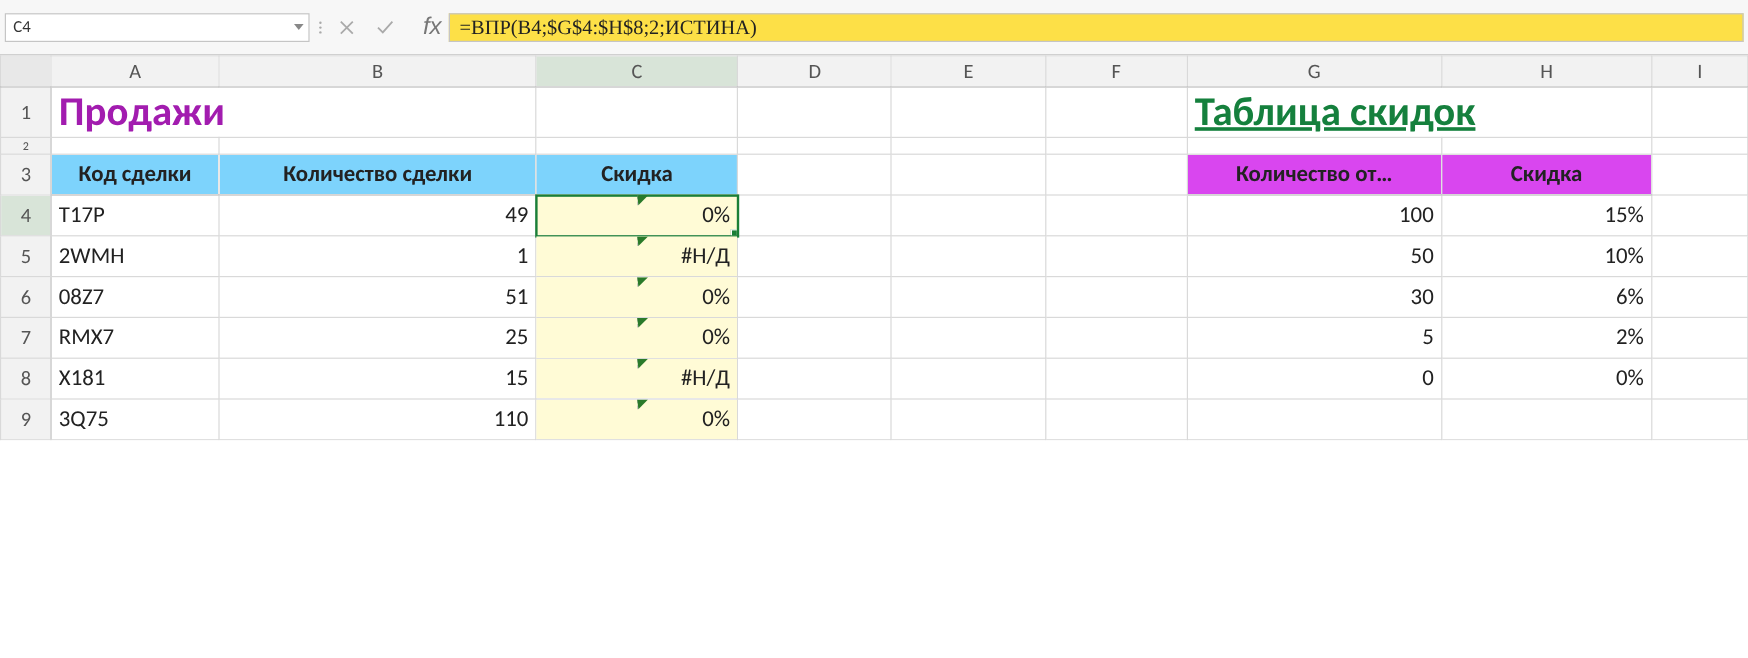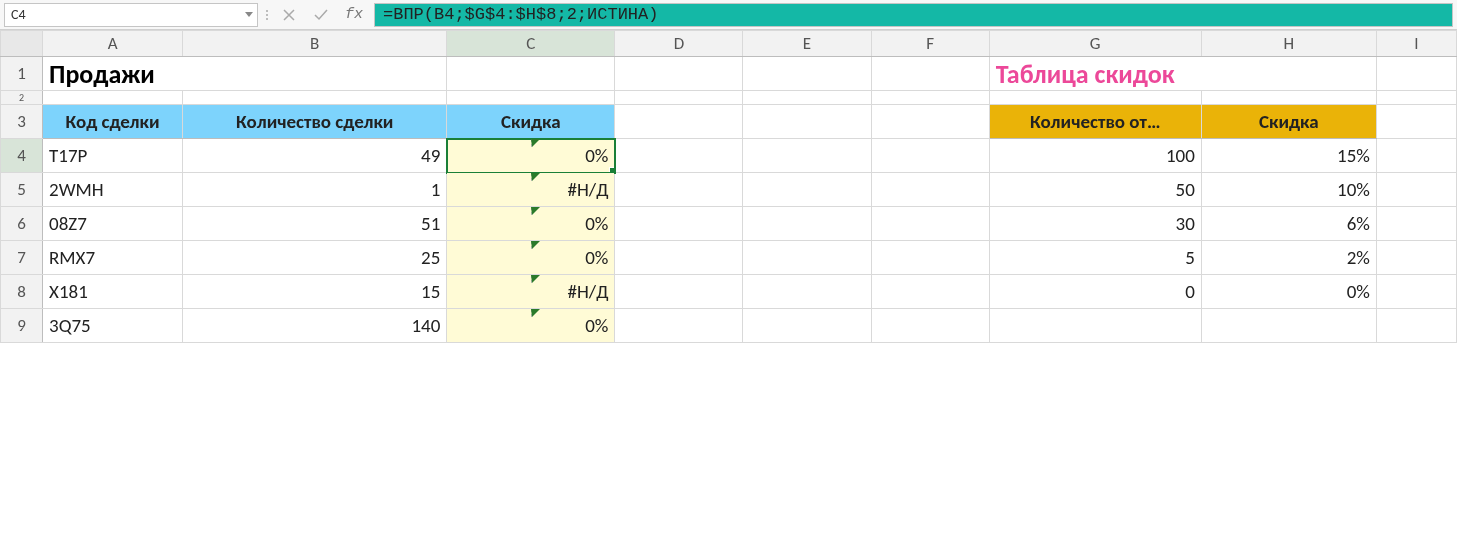--- a/index.html
+++ b/index.html
@@ -7,21 +7,21 @@
       font-family: Calibri, 'Segoe UI', Arial, sans-serif;
       font-size: 14px;
       background: #fff;
       color: #333;
       user-select: none;
     }
     
     .formula-bar {
       display: flex;
       align-items: center;
-      height: 30px;
+      height: 46px;
       border-bottom: 1px solid #d0d0d0;
       background: #f7f7f7;
       padding: 2px 4px;
       gap: 6px;
     }
     .name-box {
       width: 254px;
       height: 24px;
       background: #fff;
       border: 1px solid #c5c5c5;
@@ -47,34 +47,34 @@
     .fb-dots span { width: 2px; height: 2px; background: #aaa; border-radius: 50%; }
     .fb-btn {
       width: 26px; height: 22px;
       display: flex; align-items: center; justify-content: center;
       color: #999;
       font-size: 14px;
       border: 1px solid transparent;
     }
     .fx-label {
       font-style: italic;
-      font-family: Liberation Mono, monospace;
-      font-size: 15px;
+      font-family: Liberation Sans, sans-serif;
+      font-size: 20px;
       color: #777;
       width: 28px;
-      text-align: center;
+      text-align: right;
     }
     .formula-input {
       flex: 1;
       height: 24px;
-      background: #14b8a6;
+      background: #fde047;
       border: 1px solid #c5c5c5;
       padding: 0 8px;
       font-size: 17px;
-      font-family: Liberation Mono, monospace;
+      font-family: Liberation Serif, serif;
       display: flex;
       align-items: center;
       color: #222;
     }
     
     .grid {
       position: relative;
       overflow: hidden;
     }
     table {
@@ -114,40 +114,41 @@
       text-align: center;
       color: #555;
       font-size: 17px;
       width: 42px;
     }
     .rowhdr.rsel {
       background: #d8e4d8;
     }
     
     .title-green {
-      color: #000000;
+      color: #a21caf;
       font-weight: bold;
-      font-size: 26px;
+      font-size: 34px;
       margin-left: 12px;
     }
     .title-blue {
-      color: #ec4899;
+      color: #15803d;
       font-weight: bold;
-      font-size: 26px;
+      font-size: 34px;
+      text-decoration: underline;
     }
     .right { text-align: right; }
     .hdr-green {
       background: #7dd3fc;
       font-weight: bold;
       text-align: center;
       border-top: 1px solid #bcbcbc;
       border-bottom: 1px solid #bcbcbc;
     }
     .hdr-blue {
-      background: #eab308;
+      background: #d946ef;
       font-weight: bold;
       text-align: center;
       border-top: 1px solid #bcbcbc;
       border-bottom: 1px solid #bcbcbc;
     }
     .yellow {
       background: #fffbd6;
       text-align: right;
       position: relative;
     }
@@ -346,21 +347,21 @@
       <td></td>
           <td></td>
           <td></td>
       <td class="right">0</td>
       <td class="right">0%</td>
       <td></td>
     </tr>
     <tr>
       <td class="rowhdr">9</td>
       <td>3Q75</td>
-      <td class="right">140</td>
+      <td class="right">110</td>
       <td class="yellow c-split hl-mark">0%</td>
       <td></td>
           <td></td>
           <td></td>
       <td></td>
           <td></td>
           <td></td>
     </tr>
   </tbody>
     </table>

